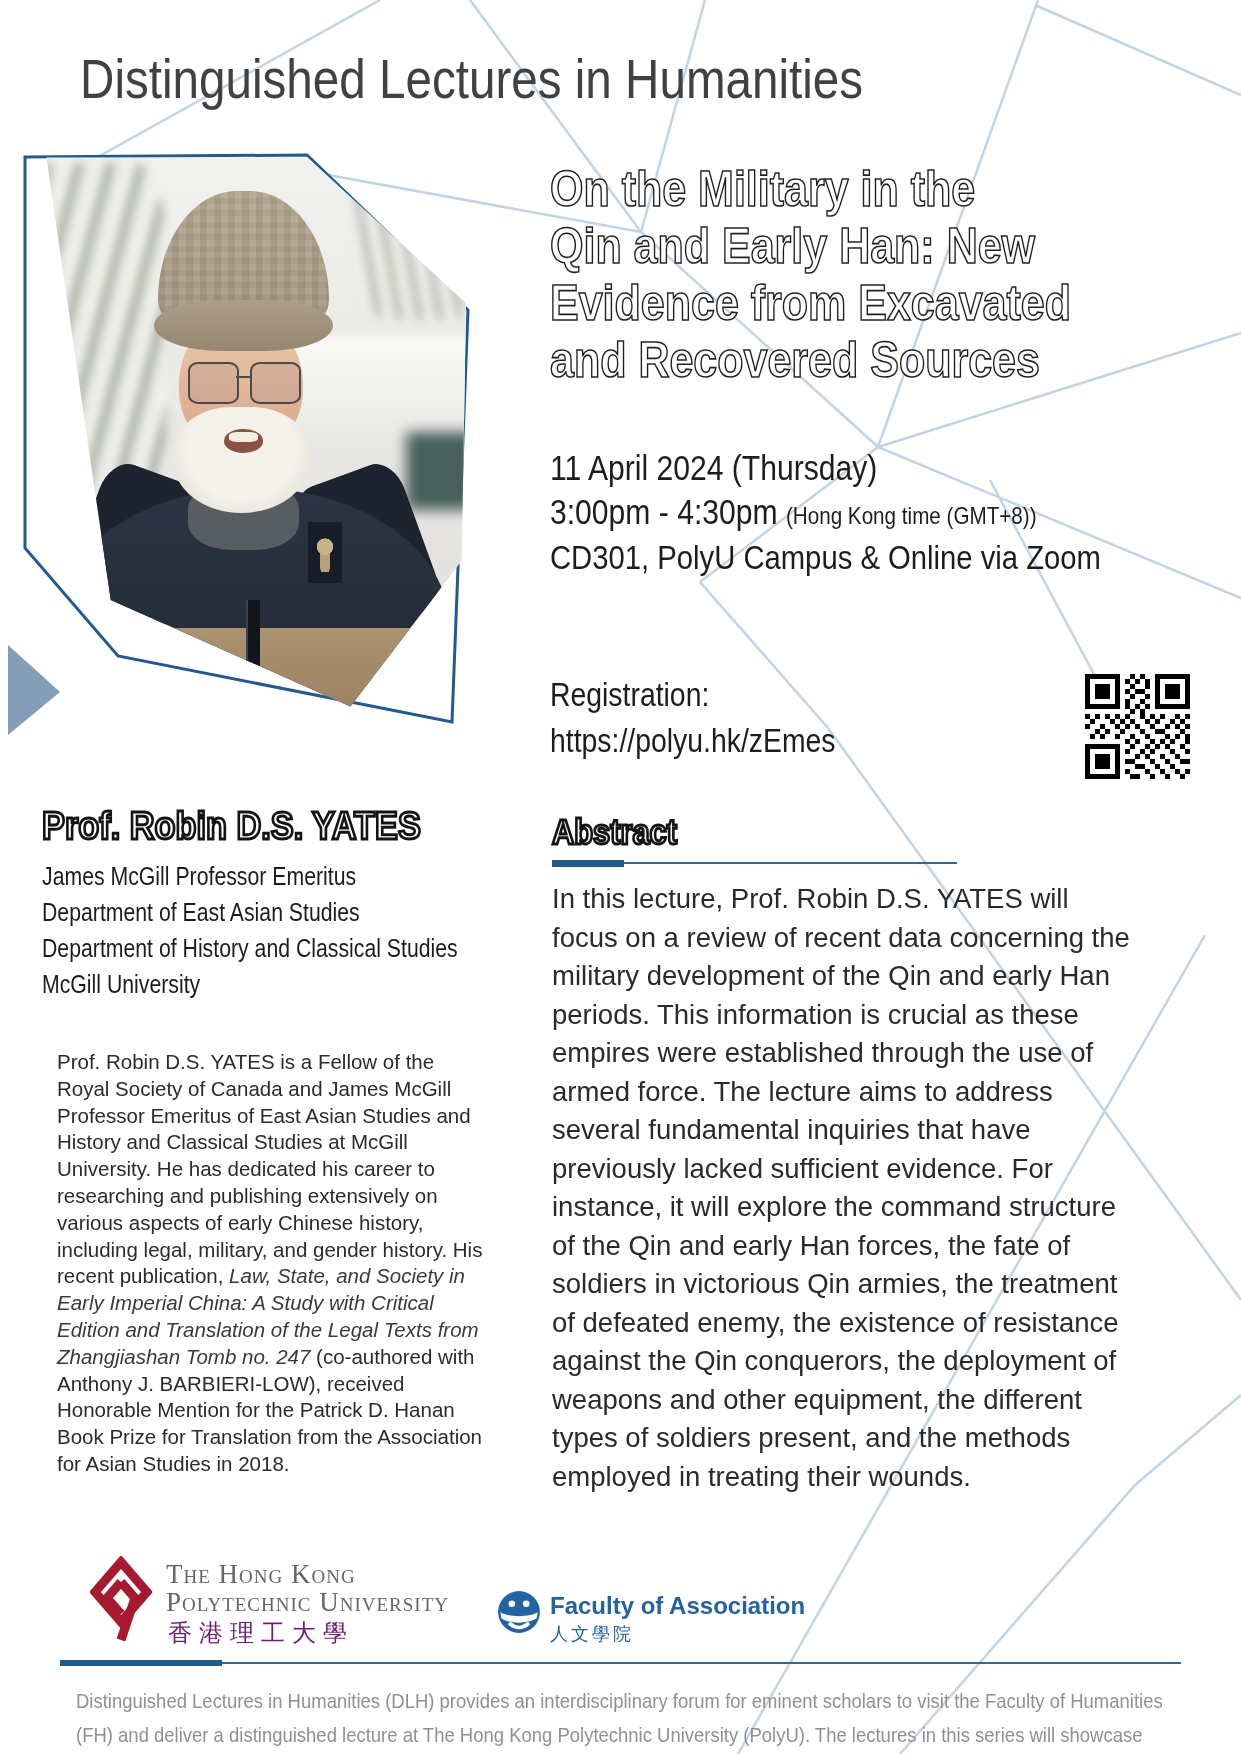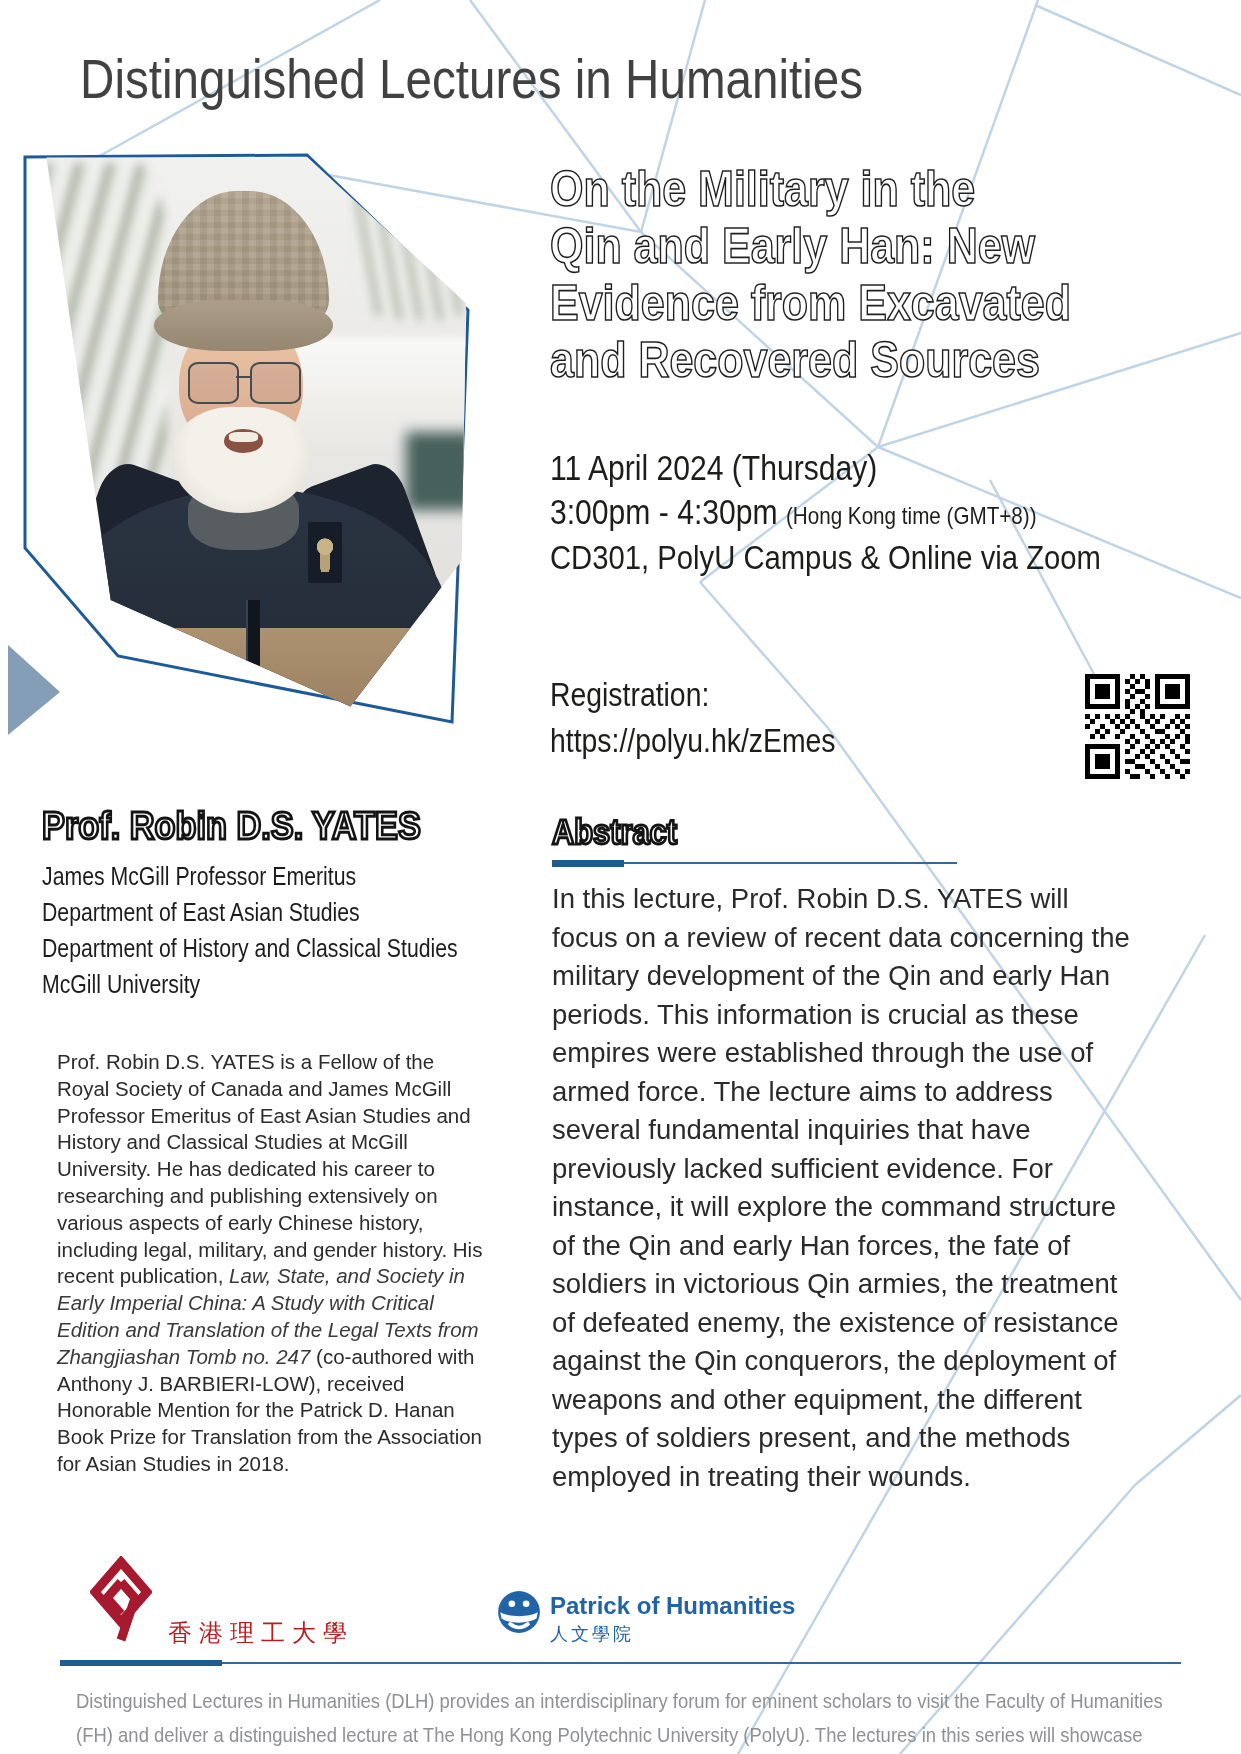--- a/index.html
+++ b/index.html
@@ -71,21 +71,21 @@
   .p-beanie{left:28%;top:7%;width:40%;height:27%;background:linear-gradient(#b3a690,#a1937d);
     border-radius:50% 50% 46% 46%/78% 78% 30% 30%;overflow:hidden;}
   .p-beanie:after{content:"";position:absolute;inset:0;
     background:repeating-linear-gradient(90deg,rgba(60,50,35,.10) 0 7px,transparent 7px 14px),
                repeating-linear-gradient(0deg,rgba(255,255,255,.10) 0 6px,transparent 6px 12px);}
   .p-brim{left:27%;top:26.5%;width:42%;height:9%;background:linear-gradient(#ac9e88,#948670);border-radius:45%/60%;}
 
   
   .polyu-text{left:166px;top:1560px;color:#63666a;font-family:"Liberation Serif",serif;
     font-variant:small-caps;font-size:27px;line-height:28px;letter-spacing:1px;white-space:nowrap;}
-  .polyu-zh{left:168px;top:1617px;color:#b91c1c;font-size:24px;letter-spacing:7px;white-space:nowrap;}
+  .polyu-zh{left:168px;top:1617px;color:#701a75;font-size:24px;letter-spacing:7px;white-space:nowrap;}
   .fh-text{left:550px;top:1592px;color:#2163a5;font-size:24px;font-weight:700;white-space:nowrap;}
   .fh-zh{left:550px;top:1622px;color:#2163a5;font-size:18px;letter-spacing:3px;white-space:nowrap;}
   .footer-rule{left:60px;top:1660px;width:1121px;height:7px;}
   .footer-rule .thick{position:absolute;left:0;top:0;width:162px;height:6px;background:#1f5c8b;}
   .footer-rule .thin{position:absolute;left:162px;top:2px;width:959px;height:2px;background:#35689a;}
   .footer-text{left:76px;top:1684px;width:1258px;font-size:21px;line-height:34px;color:#8f9093;
     transform:scaleX(.88);transform-origin:left top;}
 </style>
 </head>
 <body>
@@ -188,30 +188,34 @@
     <span>Prof. Robin D.S. YATES is a Fellow of the Royal Society of Canada and James McGill Professor Emeritus of East Asian Studies and History and Classical Studies at McGill University. He has dedicated his career to researching and publishing extensively on various aspects of early Chinese history, including legal, military, and gender history. His recent publication, </span><em>Law, State, and Society in Early Imperial China: A Study with Critical Edition and Translation of the Legal Texts from Zhangjiashan Tomb no. 247</em><span> (co-authored with Anthony J. BARBIERI-LOW), received Honorable Mention for the Patrick D. Hanan Book Prize for Translation from the Association for Asian Studies in 2018.</span>
   </p>
 
   <svg class="layer abs" style="left:90px;top:1556px" width="62" height="90" viewBox="0 0 62 90">
     <g stroke="#a6192e" stroke-width="9" fill="none">
       <path d="M31 6 57 36 31 66 5 36 Z"></path>
       <path d="M31 26 45 42 31 84"></path>
       <path d="M31 26 17 42 31 58"></path>
     </g>
   </svg>
+  <div class="layer abs polyu-text">
+    <div>The Hong Kong</div>
+    <div>Polytechnic University</div>
+  </div>
   <div class="layer abs polyu-zh">香港理工大學</div>
 
   <svg class="layer abs" style="left:497px;top:1590px" width="44" height="44" viewBox="0 0 40 40">
     <circle cx="20" cy="20" r="19" fill="#2163a5"></circle>
     <circle cx="13.5" cy="12.5" r="3" fill="#ffffff"></circle>
     <circle cx="26.5" cy="12.5" r="3" fill="#ffffff"></circle>
     <path d="M3 20c6 5 28 5 34 0l-1 6c-8 5-24 5-32 0z" fill="#ffffff"></path>
     <path d="M12 31c5 4 11 4 16 0" stroke="#ffffff" stroke-width="3.5" fill="none" stroke-linecap="round"></path>
   </svg>
-  <div class="layer abs fh-text">Patrick of Humanities</div>
+  <div class="layer abs fh-text">Faculty of Association</div>
   <div class="layer abs fh-zh">人文學院</div>
 
   <div class="layer abs footer-rule">
     <div class="thick"></div>
     <div class="thin"></div>
   </div>
   <div class="layer abs footer-text">Distinguished Lectures in Humanities (DLH) provides an interdisciplinary forum for eminent scholars to visit the Faculty of Humanities (FH) and deliver a distinguished lecture at The Hong Kong Polytechnic University (PolyU). The lectures in this series will showcase world-class innovative ideas in humanities, social science, science and technology. All DLH lectures are open to the public.</div>
 
 </div>
 

